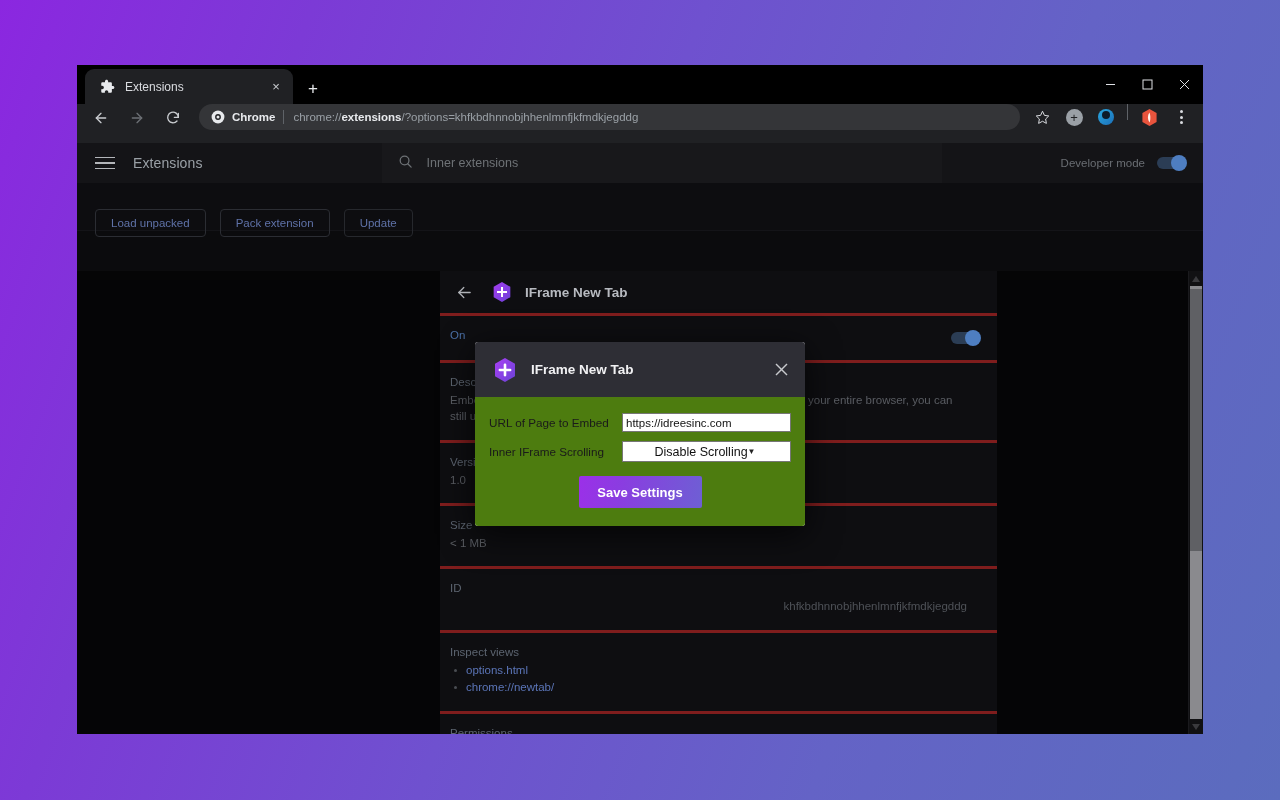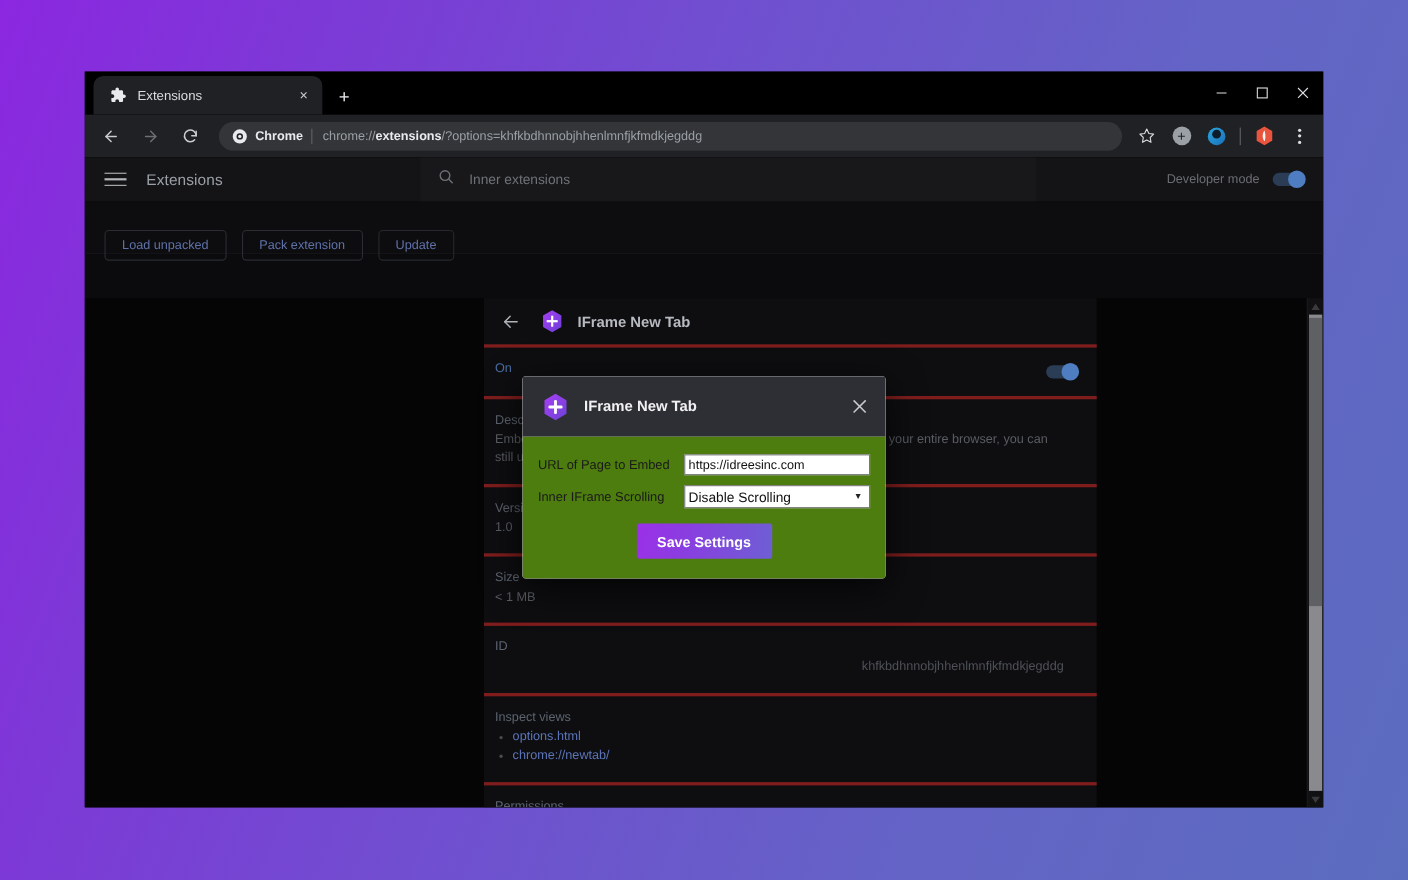--- a/index.html
+++ b/index.html
@@ -80,21 +80,20 @@
     display: flex; align-items: center; justify-content: center;
     color: #dfe1e5;
   }
   .win-btn svg { display:block; }
 
   
   .toolbar {
     height: 39px;
     background: #202124;
     display: flex;
-    align-items: center;
     padding: 0 6px;
   }
   .nav-btn {
     width: 28px; height: 28px;
     margin: 0 4px;
     display: flex; align-items: center; justify-content: center;
     color: #c9ccd0;
     border-radius: 50%;
     flex: 0 0 auto;
   }
@@ -446,21 +445,21 @@
     border: 1px solid #767676;
     background: #fff;
     font-size: 12.5px;
     color: #111;
     padding: 0 3px;
     font-family: "Liberation Sans", sans-serif;
     border-radius: 0;
     position: relative;
     display: flex;
     align-items: center;
-    justify-content: space-between;
+    justify-content: center;
   }
   .form-select .caret { font-size: 8px; color: #222; padding-right: 3px; }
   .save-wrap { text-align: center; margin-top: 14px; }
   .save-btn {
     width: 123px; height: 32px;
     background: linear-gradient(100deg, #9b30e8 0%, #8a3de0 35%, #6e5fd4 100%);
     border: none;
     color: #ffffff;
     font-size: 13px;
     font-weight: bold;

